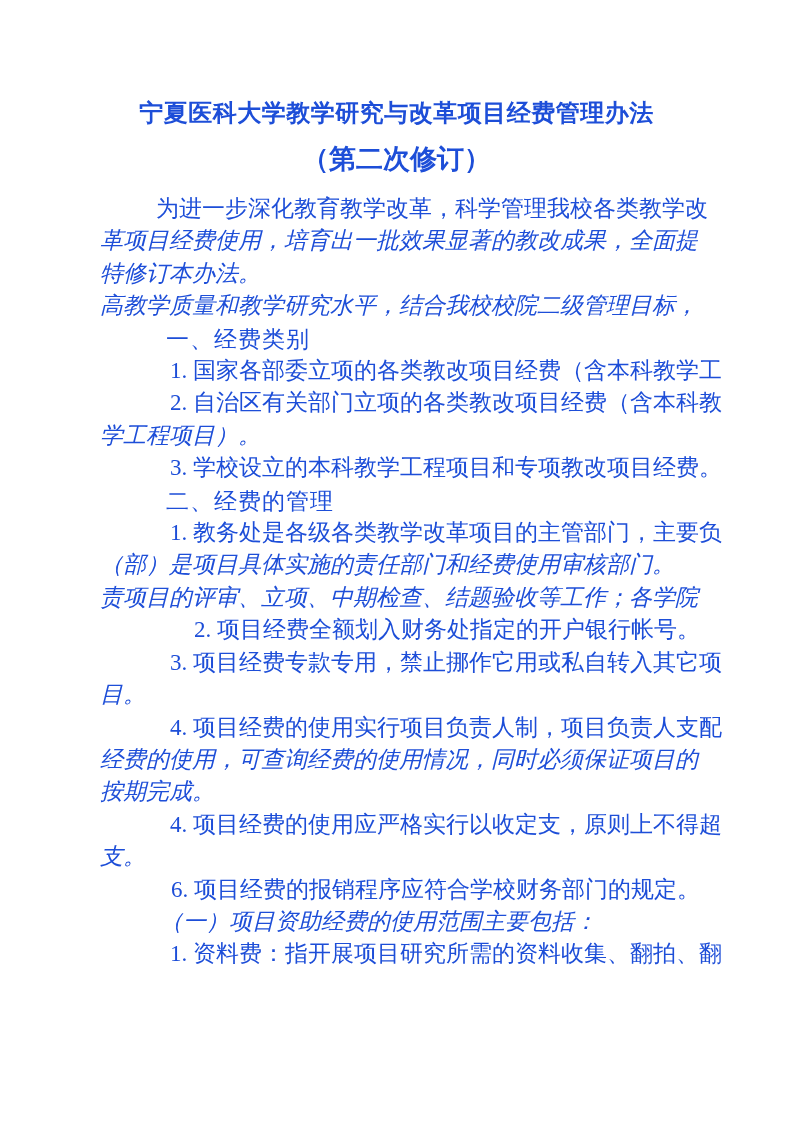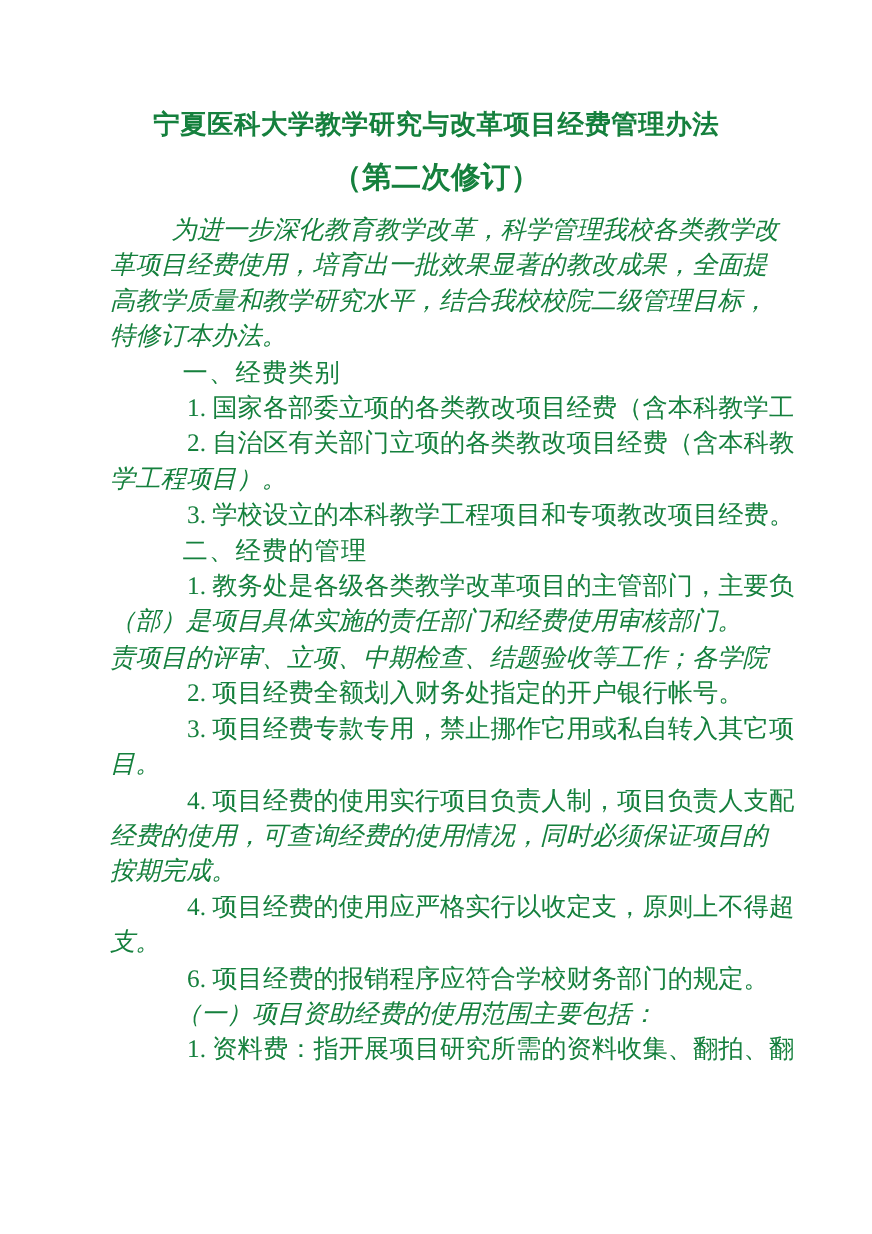--- a/index.html
+++ b/index.html
@@ -1,72 +1,72 @@
 <!DOCTYPE html>
 <html><head>
 <meta charset="utf-8">
 <style>
   html,body{margin:0;padding:0;}
   .page{
     position:relative;
     width:793px;height:1122px;
     background:#ffffff;
-    color:#15803d;
+    color:#1d4ed8;
     overflow:hidden;
     font-family:"Liberation Serif","DejaVu Serif",serif;
   }
   .title{
     padding-top:96px;
     text-align:center;
     font-size:24px;
     line-height:34px;
     font-weight:700;
     letter-spacing:0.5px;
     font-family:"DejaVu Sans","Liberation Sans",sans-serif;
   }
   .subtitle{
     padding-top:13px;
     text-align:center;
     font-size:27px;
     line-height:36px;
     font-weight:700;
-    font-family:Liberation Serif, serif;
+    font-family:Liberation Mono, monospace;
   }
   .doc-body{
     margin-top:14px;
     margin-left:100px;
     width:600px;
   }
   .line{
     font-size:23px;
     line-height:32.4px;
     white-space:pre;
   }
   .line.heading{
     font-weight:400;
     padding-left:66px;
     font-family:"DejaVu Sans","Liberation Sans",sans-serif;
     letter-spacing:1px;
   }
-  .line.first{padding-left:56px;font-style:italic;}
-  .line.item{padding-left:70px;}
+  .line.first{padding-left:56px;}
+  .line.item{padding-left:70px;text-align:right;}
   .line.paren{padding-left:60px;font-style:italic;}
   .line.cont{padding-left:0;font-style:italic;}
 </style>
 </head>
 <body>
 
 <div class="page">
   <div class="title">宁夏医科大学教学研究与改革项目经费管理办法</div>
   <div class="subtitle">（第二次修订）</div>
   <div class="doc-body">
       <div class="line first">为进一步深化教育教学改革，科学管理我校各类教学改</div>
       <div class="line cont">革项目经费使用，培育出一批效果显著的教改成果，全面提</div>
+      <div class="line cont">特修订本办法。</div>
       <div class="line cont">高教学质量和教学研究水平，结合我校校院二级管理目标，</div>
-      <div class="line cont">特修订本办法。</div>
       <div class="line heading">一、经费类别</div>
       <div class="line item">1. 国家各部委立项的各类教改项目经费（含本科教学工</div>
       <div class="line item">2. 自治区有关部门立项的各类教改项目经费（含本科教</div>
       <div class="line cont">学工程项目）。</div>
       <div class="line item">3. 学校设立的本科教学工程项目和专项教改项目经费。</div>
       <div class="line heading">二、经费的管理</div>
       <div class="line item">1. 教务处是各级各类教学改革项目的主管部门，主要负</div>
       <div class="line cont">（部）是项目具体实施的责任部门和经费使用审核部门。</div>
       <div class="line cont">责项目的评审、立项、中期检查、结题验收等工作；各学院</div>
       <div class="line item">2. 项目经费全额划入财务处指定的开户银行帐号。</div>

